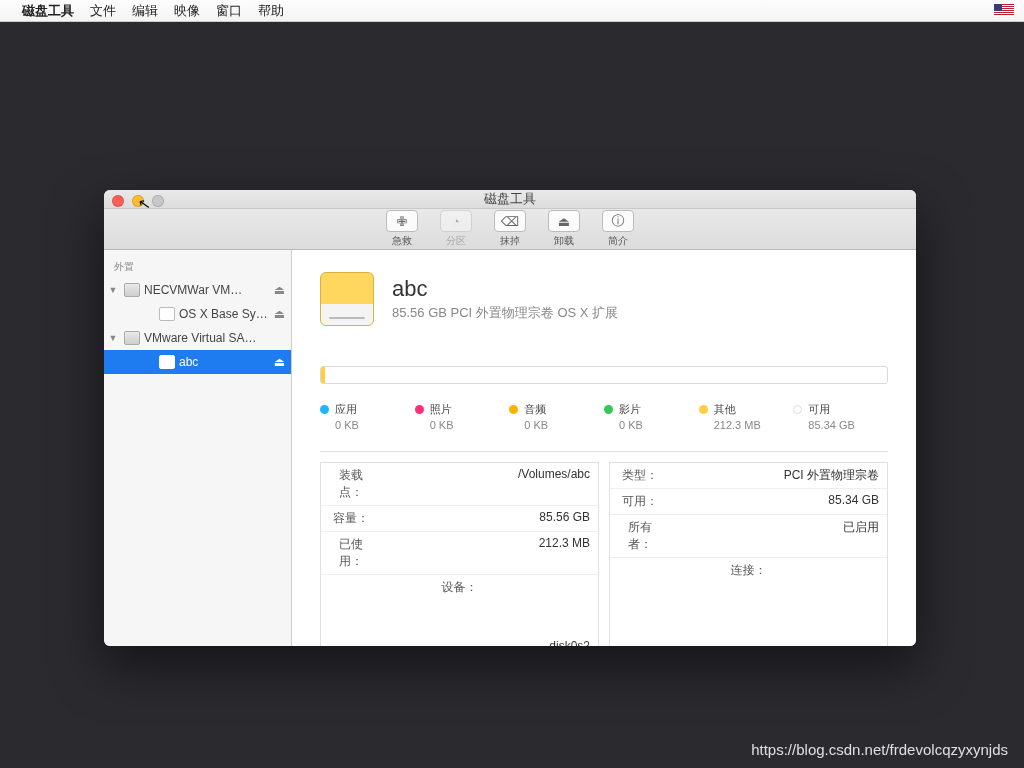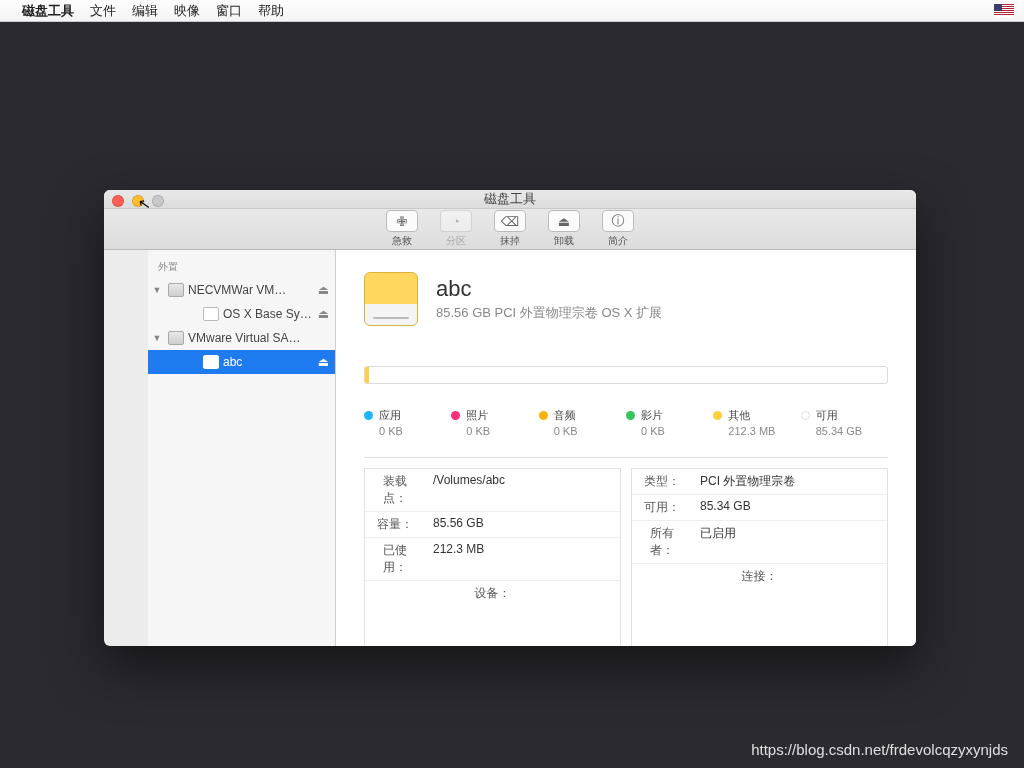--- a/index.html
+++ b/index.html
@@ -23,21 +23,21 @@
 .titlebar .title { font-size: 13px; color: #444; }
 
 .toolbar { height: 50px; display: flex; align-items: center; justify-content: center; gap: 10px; background: linear-gradient(#e9e9e9,#dcdcdc); border-bottom: 1px solid #b8b8b8; }
 .tbtn { width: 44px; height: 40px; display: flex; flex-direction: column; align-items: center; justify-content: center; font-size: 10px; color: #555; gap: 2px; border-radius: 4px; }
 .tbtn .ticon { width: 32px; height: 22px; border: 1px solid #bbb; border-radius: 4px; background: #fbfbfb; display: flex; align-items: center; justify-content: center; color:#666; font-size:13px; }
 .tbtn.disabled { opacity: .45; }
 
 .body { flex: 1; display: flex; }
 
 
-.sidebar { width: 188px; background: #f6f6f6; border-right: 1px solid #cfcfcf; font-size: 12px; color: #444; padding-top: 6px; margin-left: 44px; }
+.sidebar { width: 188px; background: #f6f6f6; border-right: 1px solid #cfcfcf; font-size: 12px; color: #444; padding-top: 6px; }
 .shead { font-size: 10px; color: #888; padding: 4px 10px; }
 .srow { display: flex; align-items: center; height: 24px; padding-right: 6px; }
 .srow .disclosure { width: 14px; text-align: center; color: #888; font-size: 9px; margin-left: 2px; }
 .srow .sicon { width: 16px; height: 14px; margin: 0 4px; border-radius: 2px; }
 .srow .sicon.hdd { background: linear-gradient(#e8e8e8,#cfcfcf); border: 1px solid #aaa; }
 .srow .sicon.vol { background: #fff; border: 1px solid #bbb; }
 .srow .slabel { flex: 1; white-space: nowrap; overflow: hidden; text-overflow: ellipsis; }
 .srow .eject { color: #888; font-size: 12px; margin-left: 4px; }
 .srow.sel { background: #1f7cf0; color: #fff; }
 .srow.sel .eject { color:#fff; }
@@ -48,34 +48,34 @@
 .main { flex: 1; background: #fff; padding: 22px 28px 20px 28px; display: flex; flex-direction: column; }
 .header { display: flex; align-items: center; gap: 18px; }
 .volicon { width: 54px; height: 54px; border-radius: 6px; background: linear-gradient(#ffd75e 0 60%, #f4f4f4 60% 100%); border: 1px solid #d6b439; position: relative; }
 .volicon::after { content:""; position:absolute; left:8px; right:8px; bottom:6px; height:2px; background:#bbb; border-radius:1px; }
 .volname { font-size: 22px; color: #333; }
 .volsub { font-size: 13px; color: #888; margin-top: 2px; }
 
 .usagebar { margin-top: 40px; height: 18px; border: 1px solid #d9d9d9; border-radius: 3px; position: relative; overflow: hidden; background:#fff; }
 .usagebar .used { position:absolute; left:0; top:0; bottom:0; width:4px; background:#ffcf3f; }
 
-.legend { display: flex; margin-top: 24px; font-size: 11px; color:#444; }
+.legend { display: flex; margin-top: 18px; font-size: 11px; color:#444; }
 .legitem { flex: 1; display: flex; flex-direction: column; gap: 2px; }
 .legtop { display:flex; align-items:center; gap:6px; }
 .legdot { width: 9px; height: 9px; border-radius: 50%; }
 .legval { color:#888; margin-left: 15px; }
 
 .divider { border: none; border-top: 1px solid #e0e0e0; margin: 20px 0 10px 0; }
 
 .tables { display: flex; gap: 10px; }
 .ktable { flex: 1; border: 1px solid #e0e0e0; font-size: 12px; }
 .ktr { display: flex; border-bottom: 1px solid #eee; }
 .ktr:last-child { border-bottom: none; flex-direction: column; }
 .ktr .k { flex: 0 0 60px; padding: 4px 8px; color: #555; text-align: center; }
-.ktr .v { flex: 1; padding: 4px 8px; text-align: left; color: #333; }
+.ktr .v { flex: 1; padding: 4px 8px; text-align: right; color: #333; }
 
 .watermark { position: absolute; right: 16px; bottom: 10px; color: rgba(255,255,255,.85); font-size: 15px; }
 
 .cursor { position:absolute; top:195px; left:138px; font-size:15px; color:#000; transform: rotate(-10deg); pointer-events:none; z-index:100; }
 </style>
 </head>
 <body>
 
 <div class="menubar">
   <span class="apple"></span>

